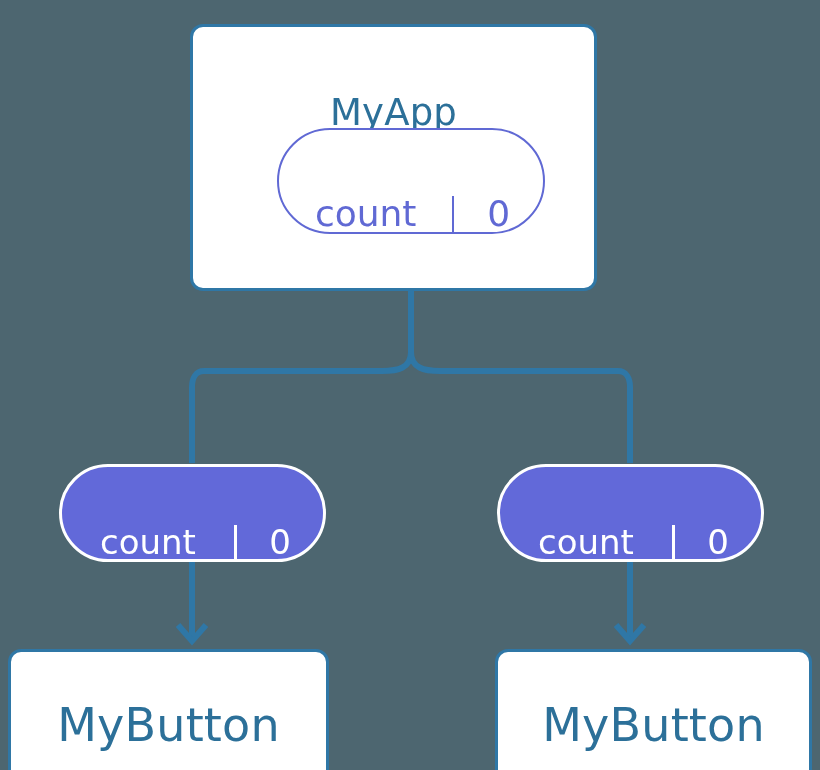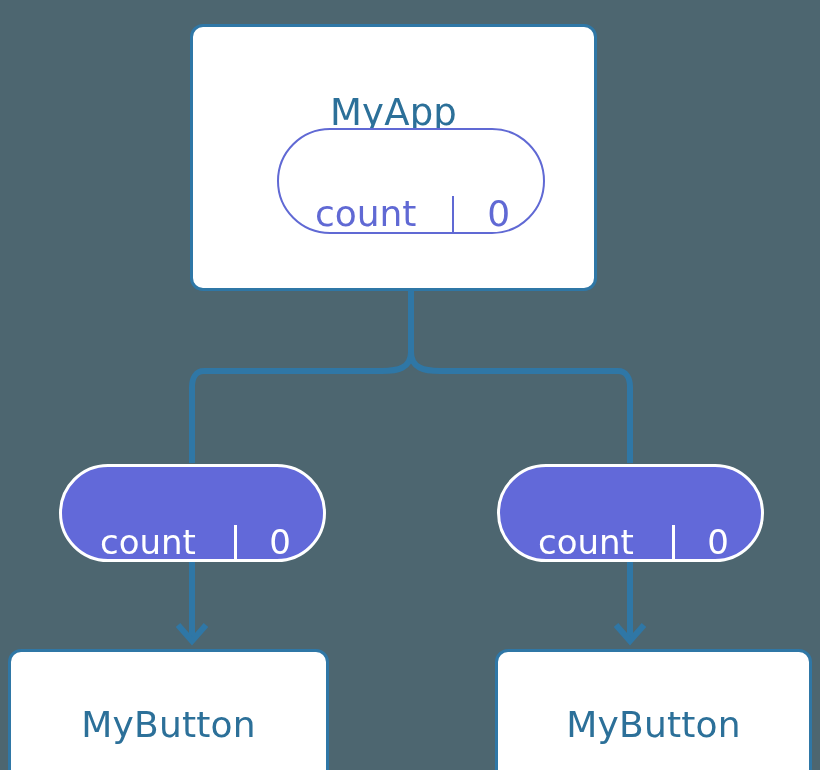--- a/index.html
+++ b/index.html
@@ -62,21 +62,21 @@
     padding-top: 67px;
   }
 
   
   .button-card {
     justify-content: center;
     height: 152px;
   }
   #button-card-left  { left: 8px;   top: 649px; width: 321px; }
   #button-card-right { left: 495px; top: 649px; width: 317px; }
-  .button-card .card-title { font-size: 36px; }
+  .button-card .card-title { font-size: 46px; }
 
   
   .state-pill {
     position: absolute;
     display: flex;
     align-items: flex-end;
     border-radius: 999px;
     overflow: hidden;
     z-index: 3;
   }

